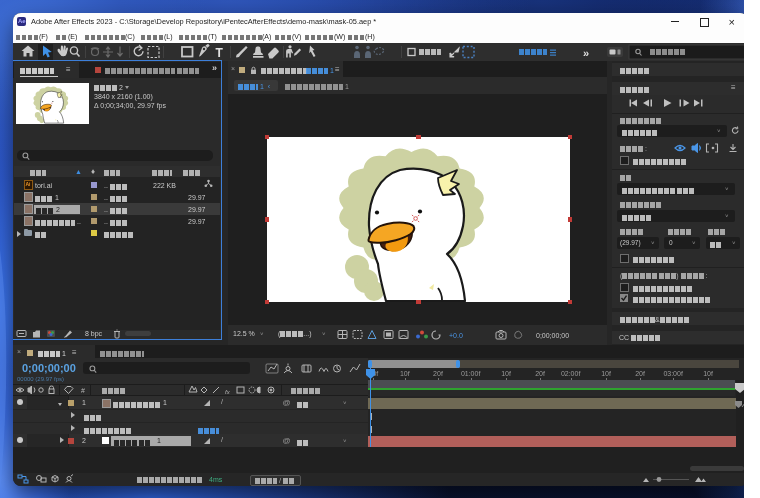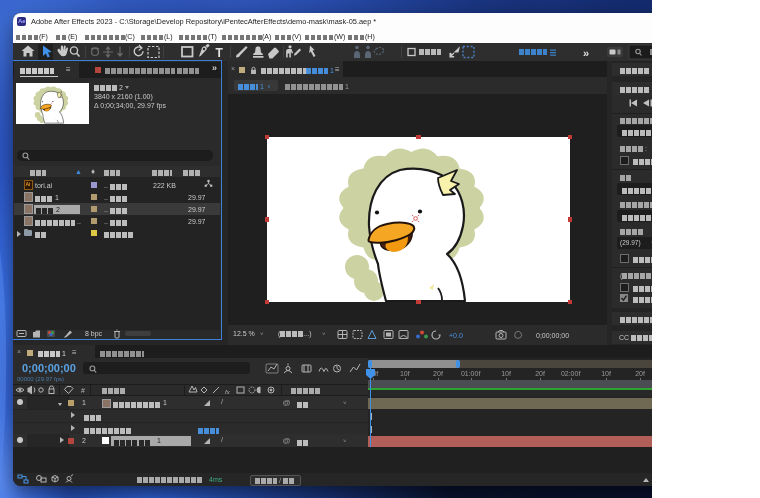--- a/index.html
+++ b/index.html
@@ -1,16 +1,16 @@
 <!DOCTYPE html>
 <html><head>
 <meta charset="utf-8">
 <style>
 html,body{margin:0;padding:0}
-#screen{position:relative;width:652px;height:498px;overflow:hidden;font-family:"Liberation Sans",sans-serif;background:#fde047}
+#screen{position:relative;width:744px;height:498px;overflow:hidden;font-family:"Liberation Sans",sans-serif;background:#fde047}
 .abs{position:absolute;font-size:7px;line-height:8px}
 .j{display:inline-block;height:6px;background:repeating-linear-gradient(90deg,currentColor 0 5px,transparent 5px 6px);vertical-align:middle;opacity:.92}
 .jm{display:inline-block;height:4.5px;background:repeating-linear-gradient(90deg,currentColor 0 4.4px,transparent 4.4px 6px);vertical-align:-0.5px;opacity:.6}
 .td{display:inline-block;width:0;height:0;border-left:2.5px solid transparent;border-right:2.5px solid transparent;border-top:3.5px solid #b5b5b5;vertical-align:1px}
 .tr{display:inline-block;width:0;height:0;border-top:3px solid transparent;border-bottom:3px solid transparent;border-left:4px solid #b5b5b5}
 #win{position:absolute;left:13px;top:13px;width:735px;height:473px;border-radius:8px;overflow:hidden;background:#262626;box-shadow:0 8px 20px rgba(0,0,0,.5)}
 #winin{position:absolute;left:-13px;top:-13px;width:760px;height:498px}
 .panel{position:absolute;background:#2b2b2b}
 .tabbar{position:absolute;background:#1d1d1d}
 svg{display:block}

